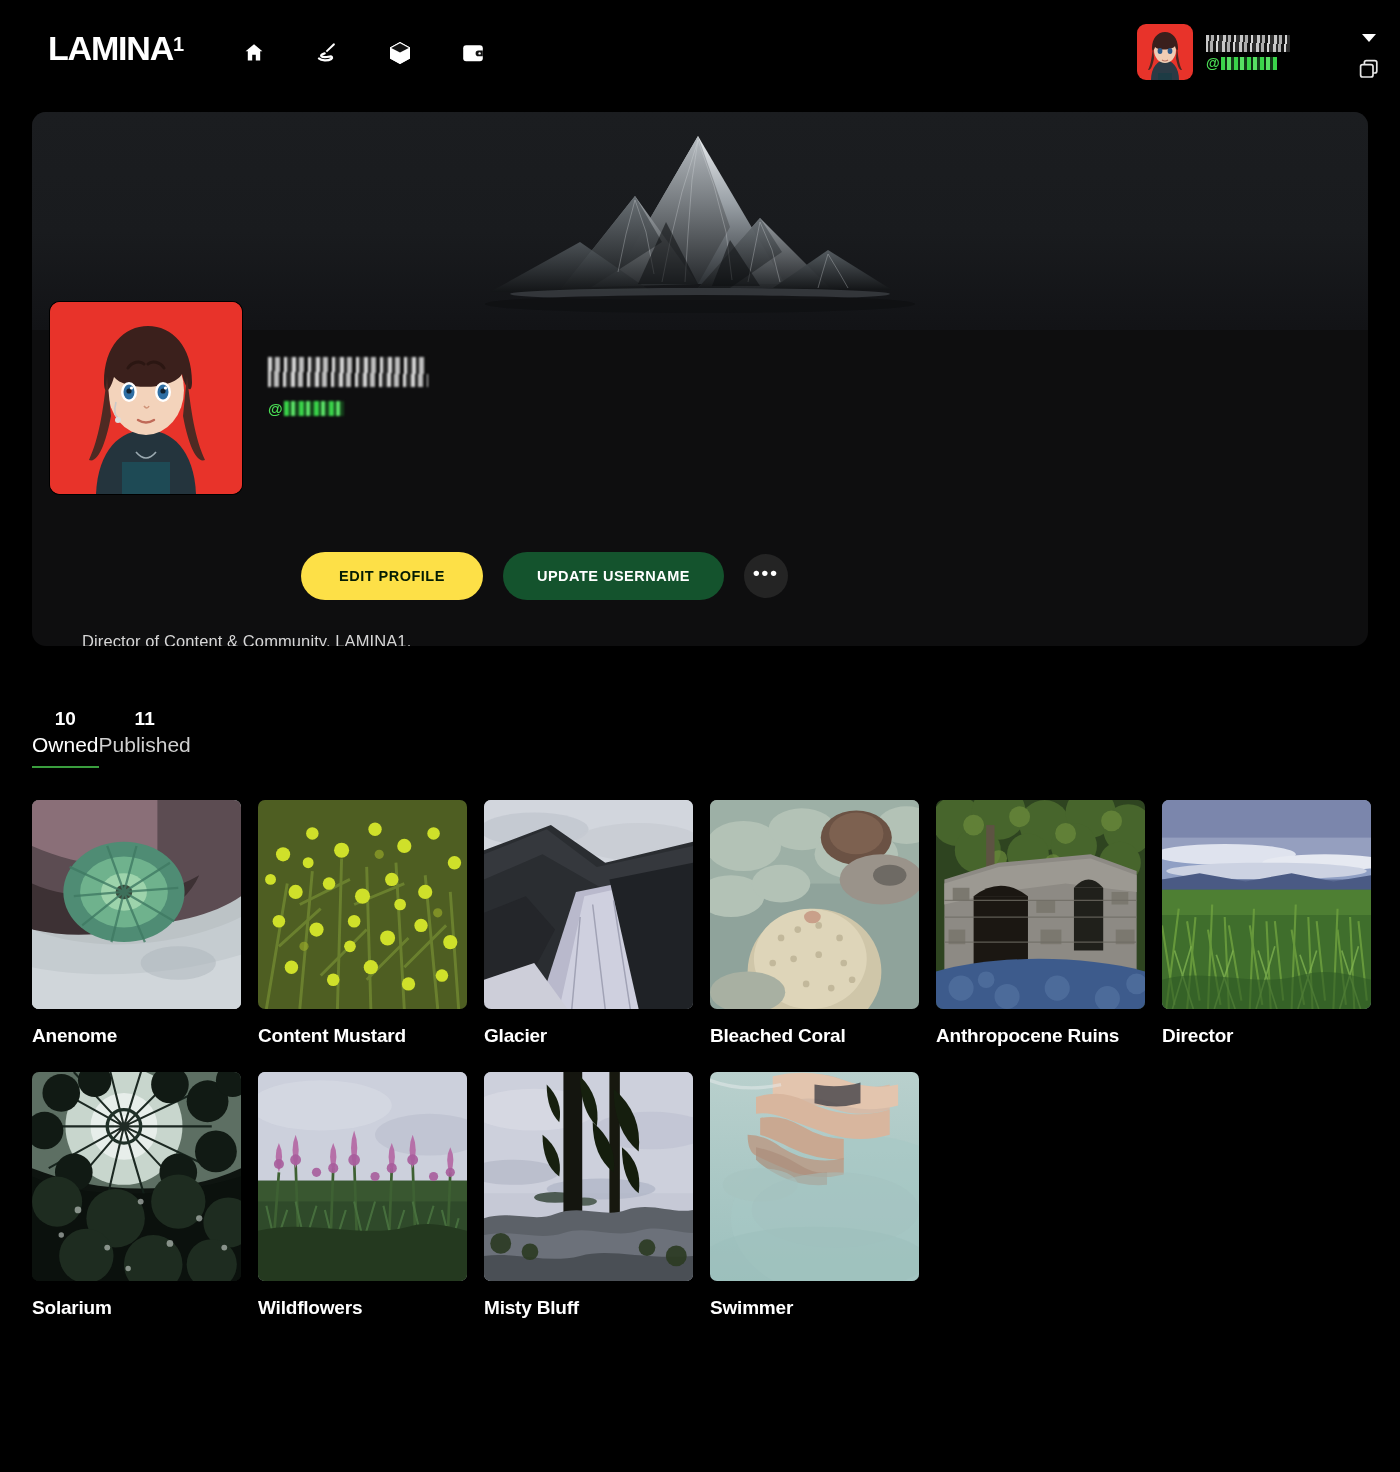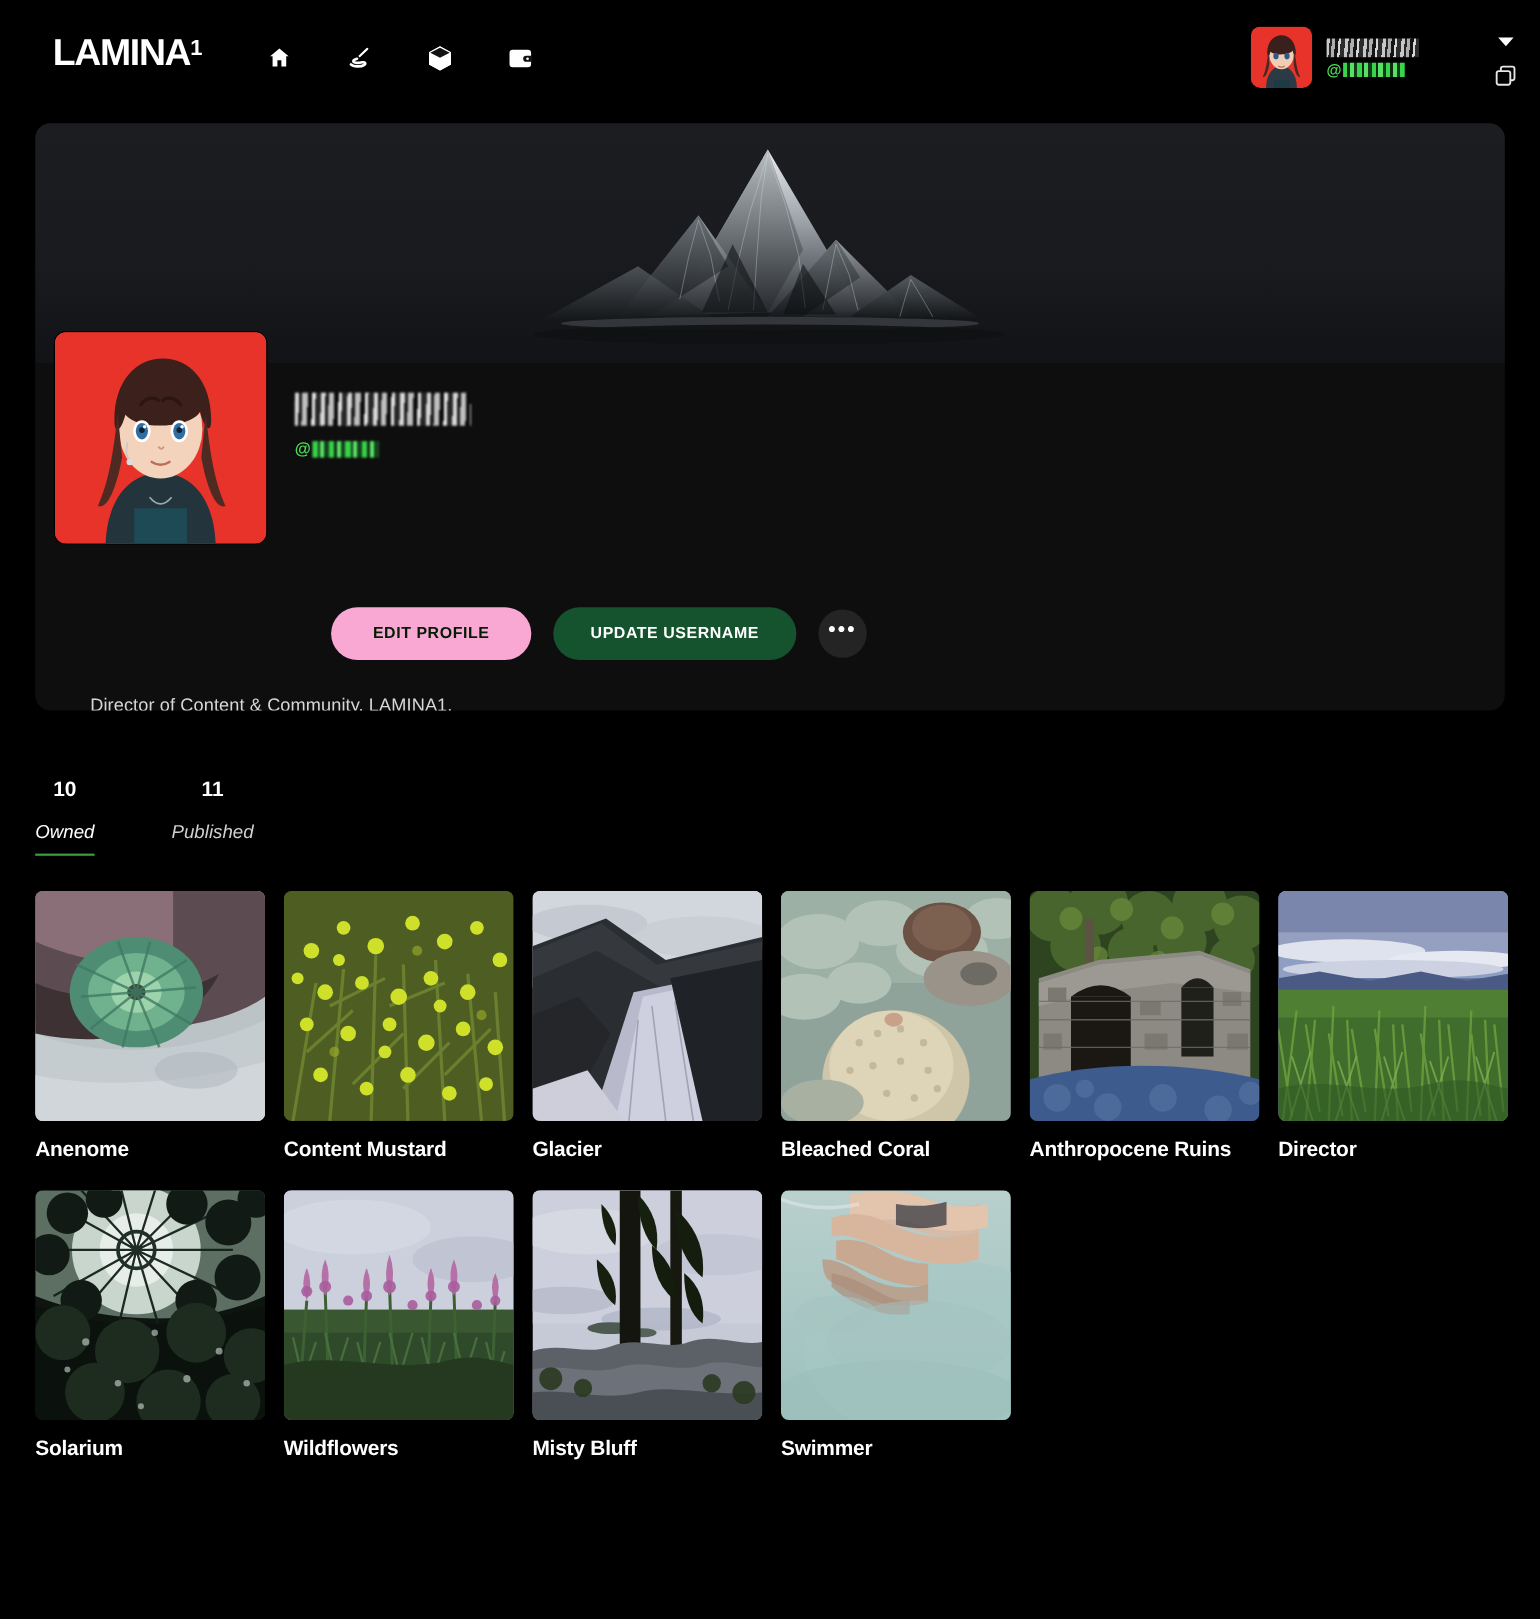--- a/index.html
+++ b/index.html
@@ -163,21 +163,21 @@
     height: 48px;
     border-radius: 24px;
     border: none;
     font-family: "Liberation Sans", sans-serif;
     font-size: 14.5px;
     font-weight: 700;
     letter-spacing: .5px;
     cursor: pointer;
     display: flex; align-items: center; justify-content: center;
   }
-  .btn-primary { background: #f9a8d4; color: #041c03; padding: 0 38px; }
+  .btn-primary { background: #fde047; color: #041c03; padding: 0 38px; }
   .btn-secondary { background: #14532d; color: #ffffff; padding: 0 34px; }
   .btn-more {
     background: #242424; color: #ffffff;
     width: 44px; height: 44px; border-radius: 50%;
     font-size: 19px; letter-spacing: 2px; padding-bottom: 6px;
   }
 
   .bio {
     position: absolute;
     left: 50px; top: 520px;
@@ -191,31 +191,30 @@
     padding: 0 32px;
     margin-top: 62px;
   }
   .section-title {
     font-size: 38px;
     font-weight: 800;
     letter-spacing: -.8px;
   }
   .tabs {
     display: flex;
-    gap: 70px;
     margin-top: 46px;
     padding-left: 0;
   }
   .tab { cursor: pointer; text-align: center; }
   .tab .count {
     font-size: 19px; font-weight: 700; color: #ffffff;
     display: block; line-height: 1.15;
   }
   .tab .label {
-    font-size: 17px; color: #cfcfcf; display: block; margin-top: 17px; font-style: italic;
+    font-size: 21px; color: #cfcfcf; display: block; margin-top: 3px;
   }
   .tab.active .label { color: #ffffff; }
   .tab .underline { height: 2px; background: transparent; margin-top: 9px; }
   .tab.active .underline { background: #3a9e3e; }
 
   .grid {
     display: grid;
     grid-template-columns: repeat(6, 209px);
     column-gap: 17px;
     row-gap: 24px;

